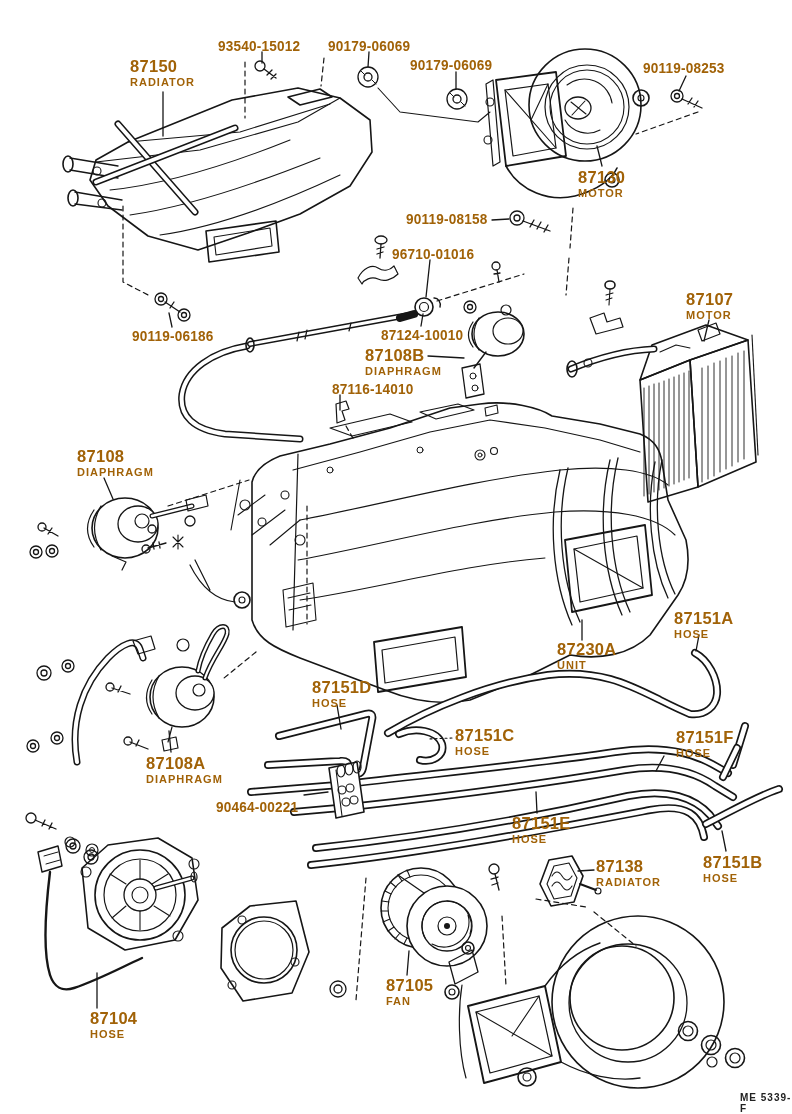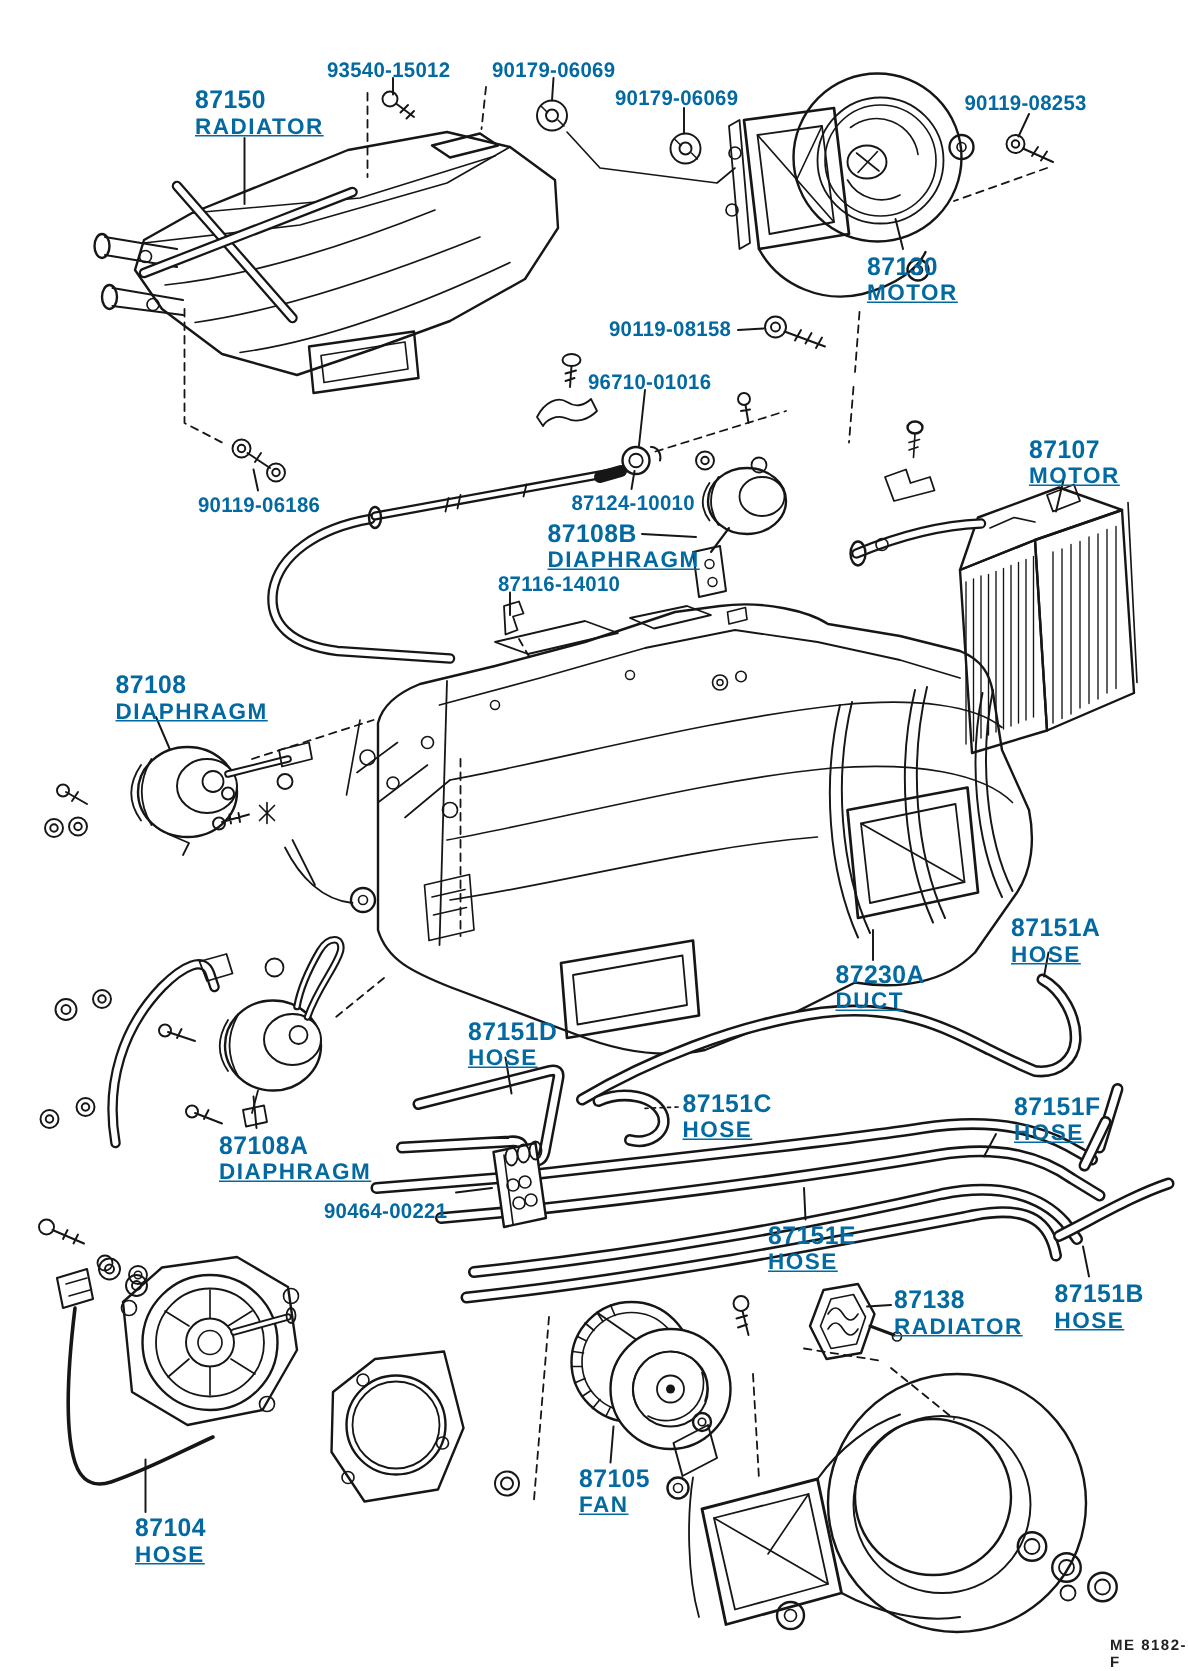--- a/index.html
+++ b/index.html
@@ -1,24 +1,24 @@
 <!DOCTYPE html>
 <html><head>
 <meta charset="utf-8">
 <style>
   html,body{margin:0;padding:0;background:#e8e8e8;}
   .stage{
     position:relative;width:792px;height:1114px;background:#ffffff;
     font-family:"Liberation Sans",sans-serif;overflow:hidden;margin:0 auto;
   }
   .stage svg{position:absolute;left:0;top:0;}
-  .lbl{position:absolute;color:#0369a1;line-height:1;text-align:left;}
+  .lbl{position:absolute;color:#a16207;line-height:1;text-align:left;}
   .lbl .num{font-weight:700;font-size:17px;letter-spacing:.3px;white-space:nowrap;transform:scale(.97,1);transform-origin:left top;}
   .lbl.sm .num{font-size:14px;letter-spacing:.2px;}
-  .lbl .sub{font-weight:700;font-size:15px;letter-spacing:1px;margin-top:2px;white-space:nowrap;text-decoration:underline;}
+  .lbl .sub{font-weight:700;font-size:11px;letter-spacing:1px;margin-top:2px;white-space:nowrap;}
   .doccode{position:absolute;left:740px;top:1092px;font-weight:700;font-size:10px;letter-spacing:1px;color:#222;}
 </style>
 </head>
 <body>
 
 <div class="stage">
 
 <svg width="792" height="1114" viewBox="0 0 792 1114">
   <g stroke="#161616" fill="none" stroke-width="1.6" stroke-linecap="round" stroke-linejoin="round">
 
@@ -486,21 +486,21 @@
   <div class="lbl" style="left:77px;top:448px">
         <div class="num">87108</div>
         <div class="sub">DIAPHRAGM</div>
       </div>
   <div class="lbl" style="left:674px;top:610px">
         <div class="num">87151A</div>
         <div class="sub">HOSE</div>
       </div>
   <div class="lbl" style="left:557px;top:641px">
         <div class="num">87230A</div>
-        <div class="sub">DUCT</div>
+        <div class="sub">UNIT</div>
       </div>
   <div class="lbl" style="left:312px;top:679px">
         <div class="num">87151D</div>
         <div class="sub">HOSE</div>
       </div>
   <div class="lbl" style="left:455px;top:727px">
         <div class="num">87151C</div>
         <div class="sub">HOSE</div>
       </div>
   <div class="lbl" style="left:676px;top:729px">
@@ -529,15 +529,15 @@
   <div class="lbl" style="left:386px;top:977px">
         <div class="num">87105</div>
         <div class="sub">FAN</div>
       </div>
   <div class="lbl" style="left:90px;top:1010px">
         <div class="num">87104</div>
         <div class="sub">HOSE</div>
       </div>
 </div>
 
-<div class="doccode">ME 8182-F</div>
+<div class="doccode">ME 5339-F</div>
 
 </div>
 
 </body></html>

